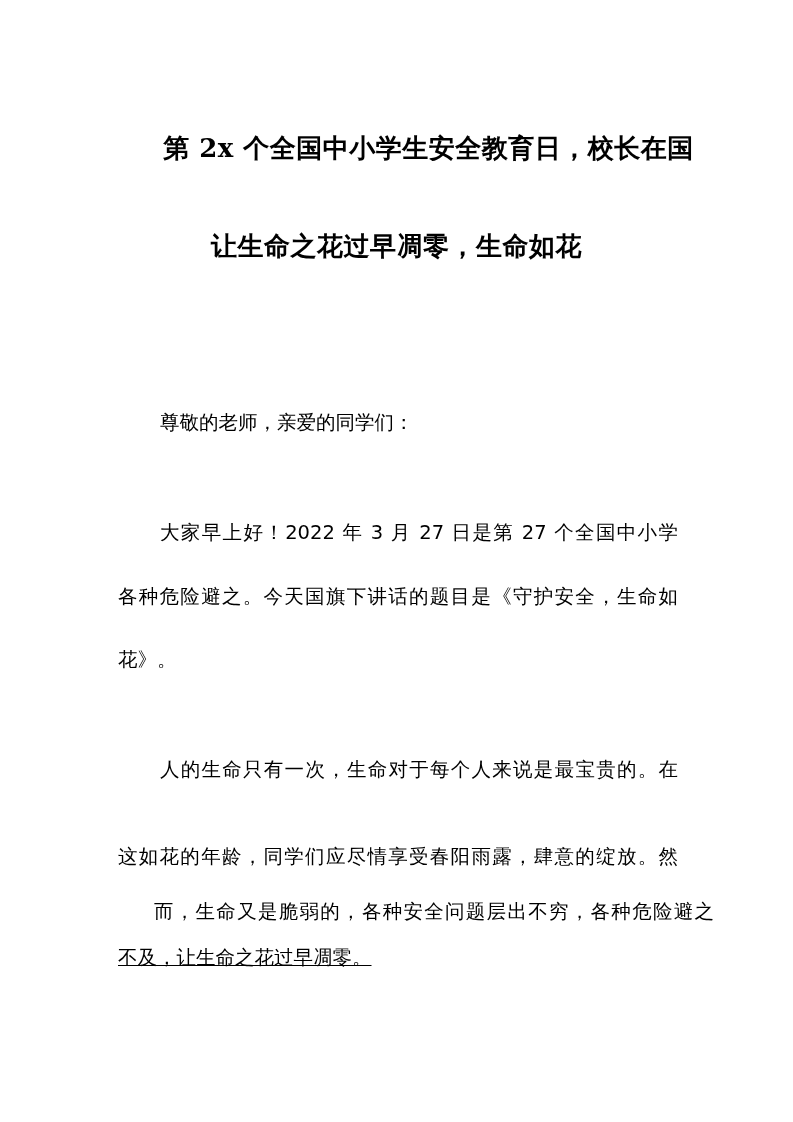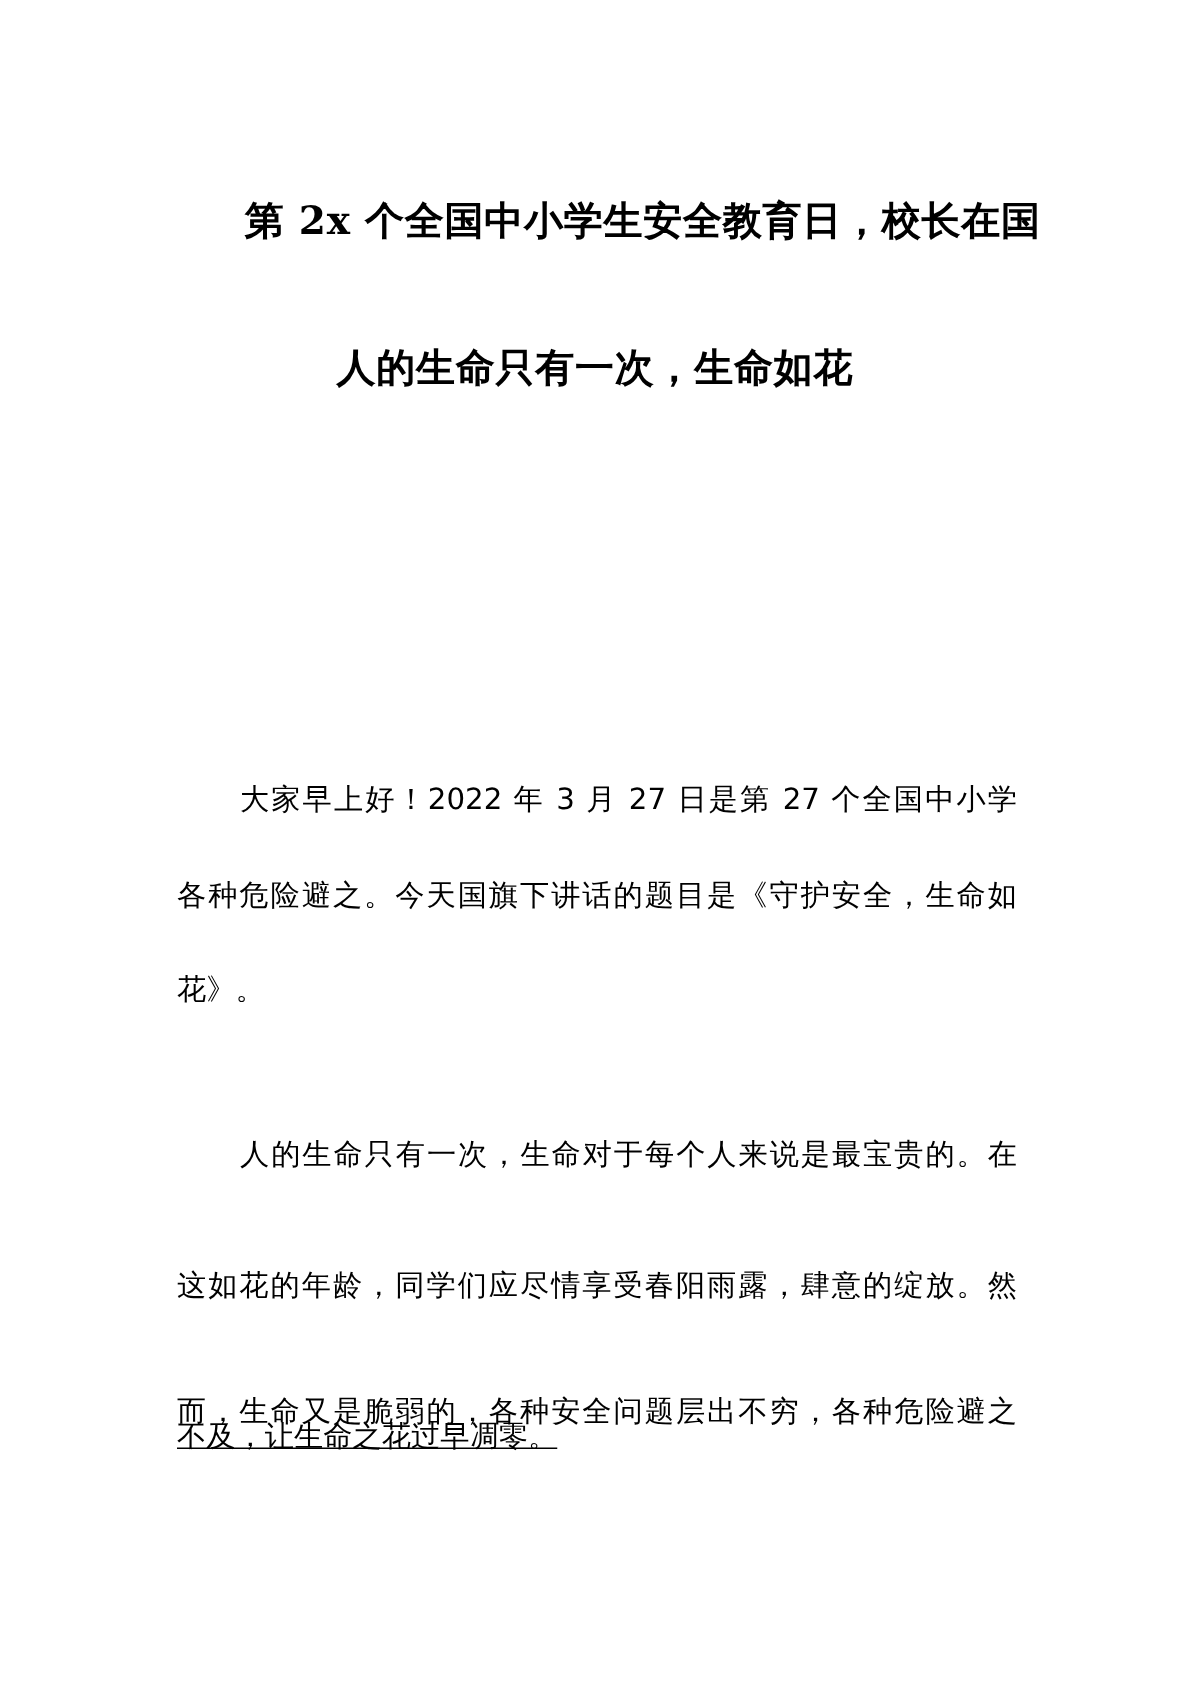--- a/index.html
+++ b/index.html
@@ -55,29 +55,30 @@
     text-align-last: left;
   }
 </style>
 </head>
 <body>
 
 <div class="page">
 
   <div class="title-line" style="top:131px;padding-left:32px;"><span>第 </span><span class="latin">2x</span><span> 个全国中小学生安全教育日，校长在国</span></div>
 
-  <div class="title-line" style="top:229px;">人的生命只有一次，生命如花</div>
+  <div class="title-line" style="top:229px;">让生命之花过早凋零，生命如花</div>
 
+  <div class="line indent last" style="top:410px;">尊敬的老师，亲爱的同学们：</div>
 
   <div>
     <div class="line indent" style="top:520px;">大家早上好！2022 年 3 月 27 日是第 27 个全国中小学</div>
     <div class="line" style="top:584px;">各种危险避之。今天国旗下讲话的题目是《守护安全，生命如</div>
     <div class="line last" style="top:647px;">花》。</div>
   </div>
 
   <div>
     <div class="line indent" style="top:757px;">人的生命只有一次，生命对于每个人来说是最宝贵的。在</div>
     <div class="line" style="top:844px;">这如花的年龄，同学们应尽情享受春阳雨露，肆意的绽放。然</div>
-    <div class="line" style="top:928px;">而，生命又是脆弱的，各种安全问题层出不穷，各种危险避之</div>
+    <div class="line" style="top:899px;margin-left:36px;">而，生命又是脆弱的，各种安全问题层出不穷，各种危险避之</div>
     <div class="line last" style="top:945px;text-decoration:underline;">不及，让生命之花过早凋零。</div>
   </div>
 
 </div>
 
 </body></html>

